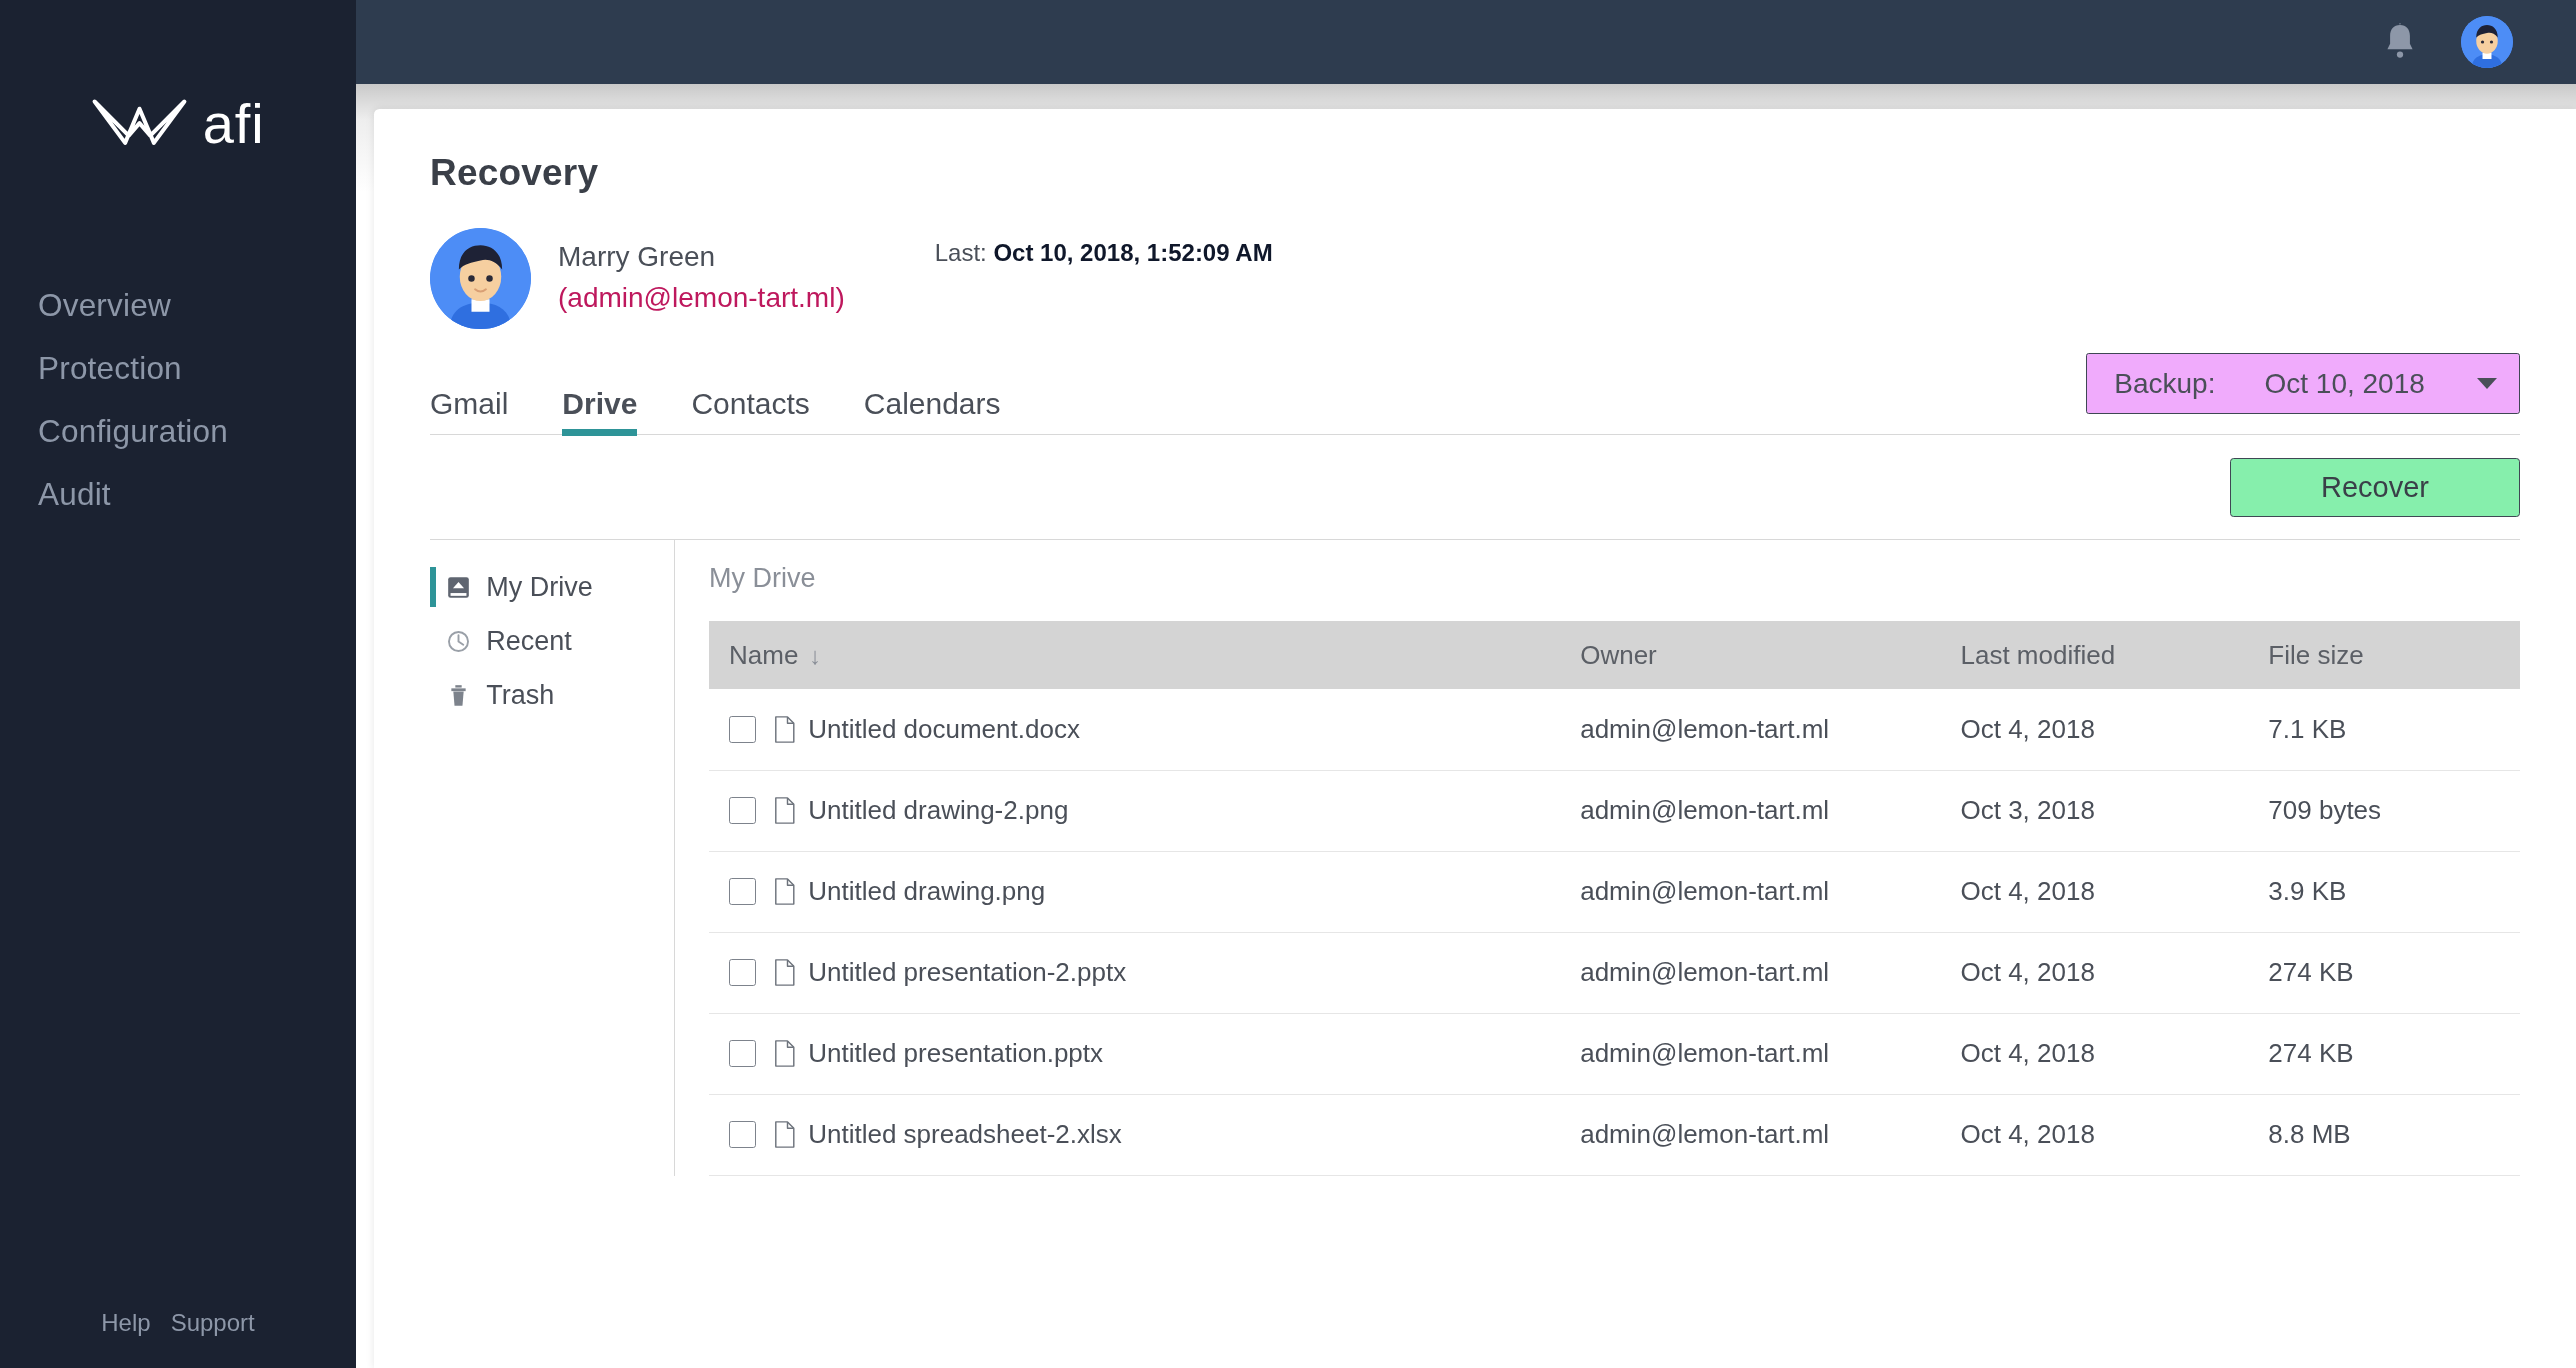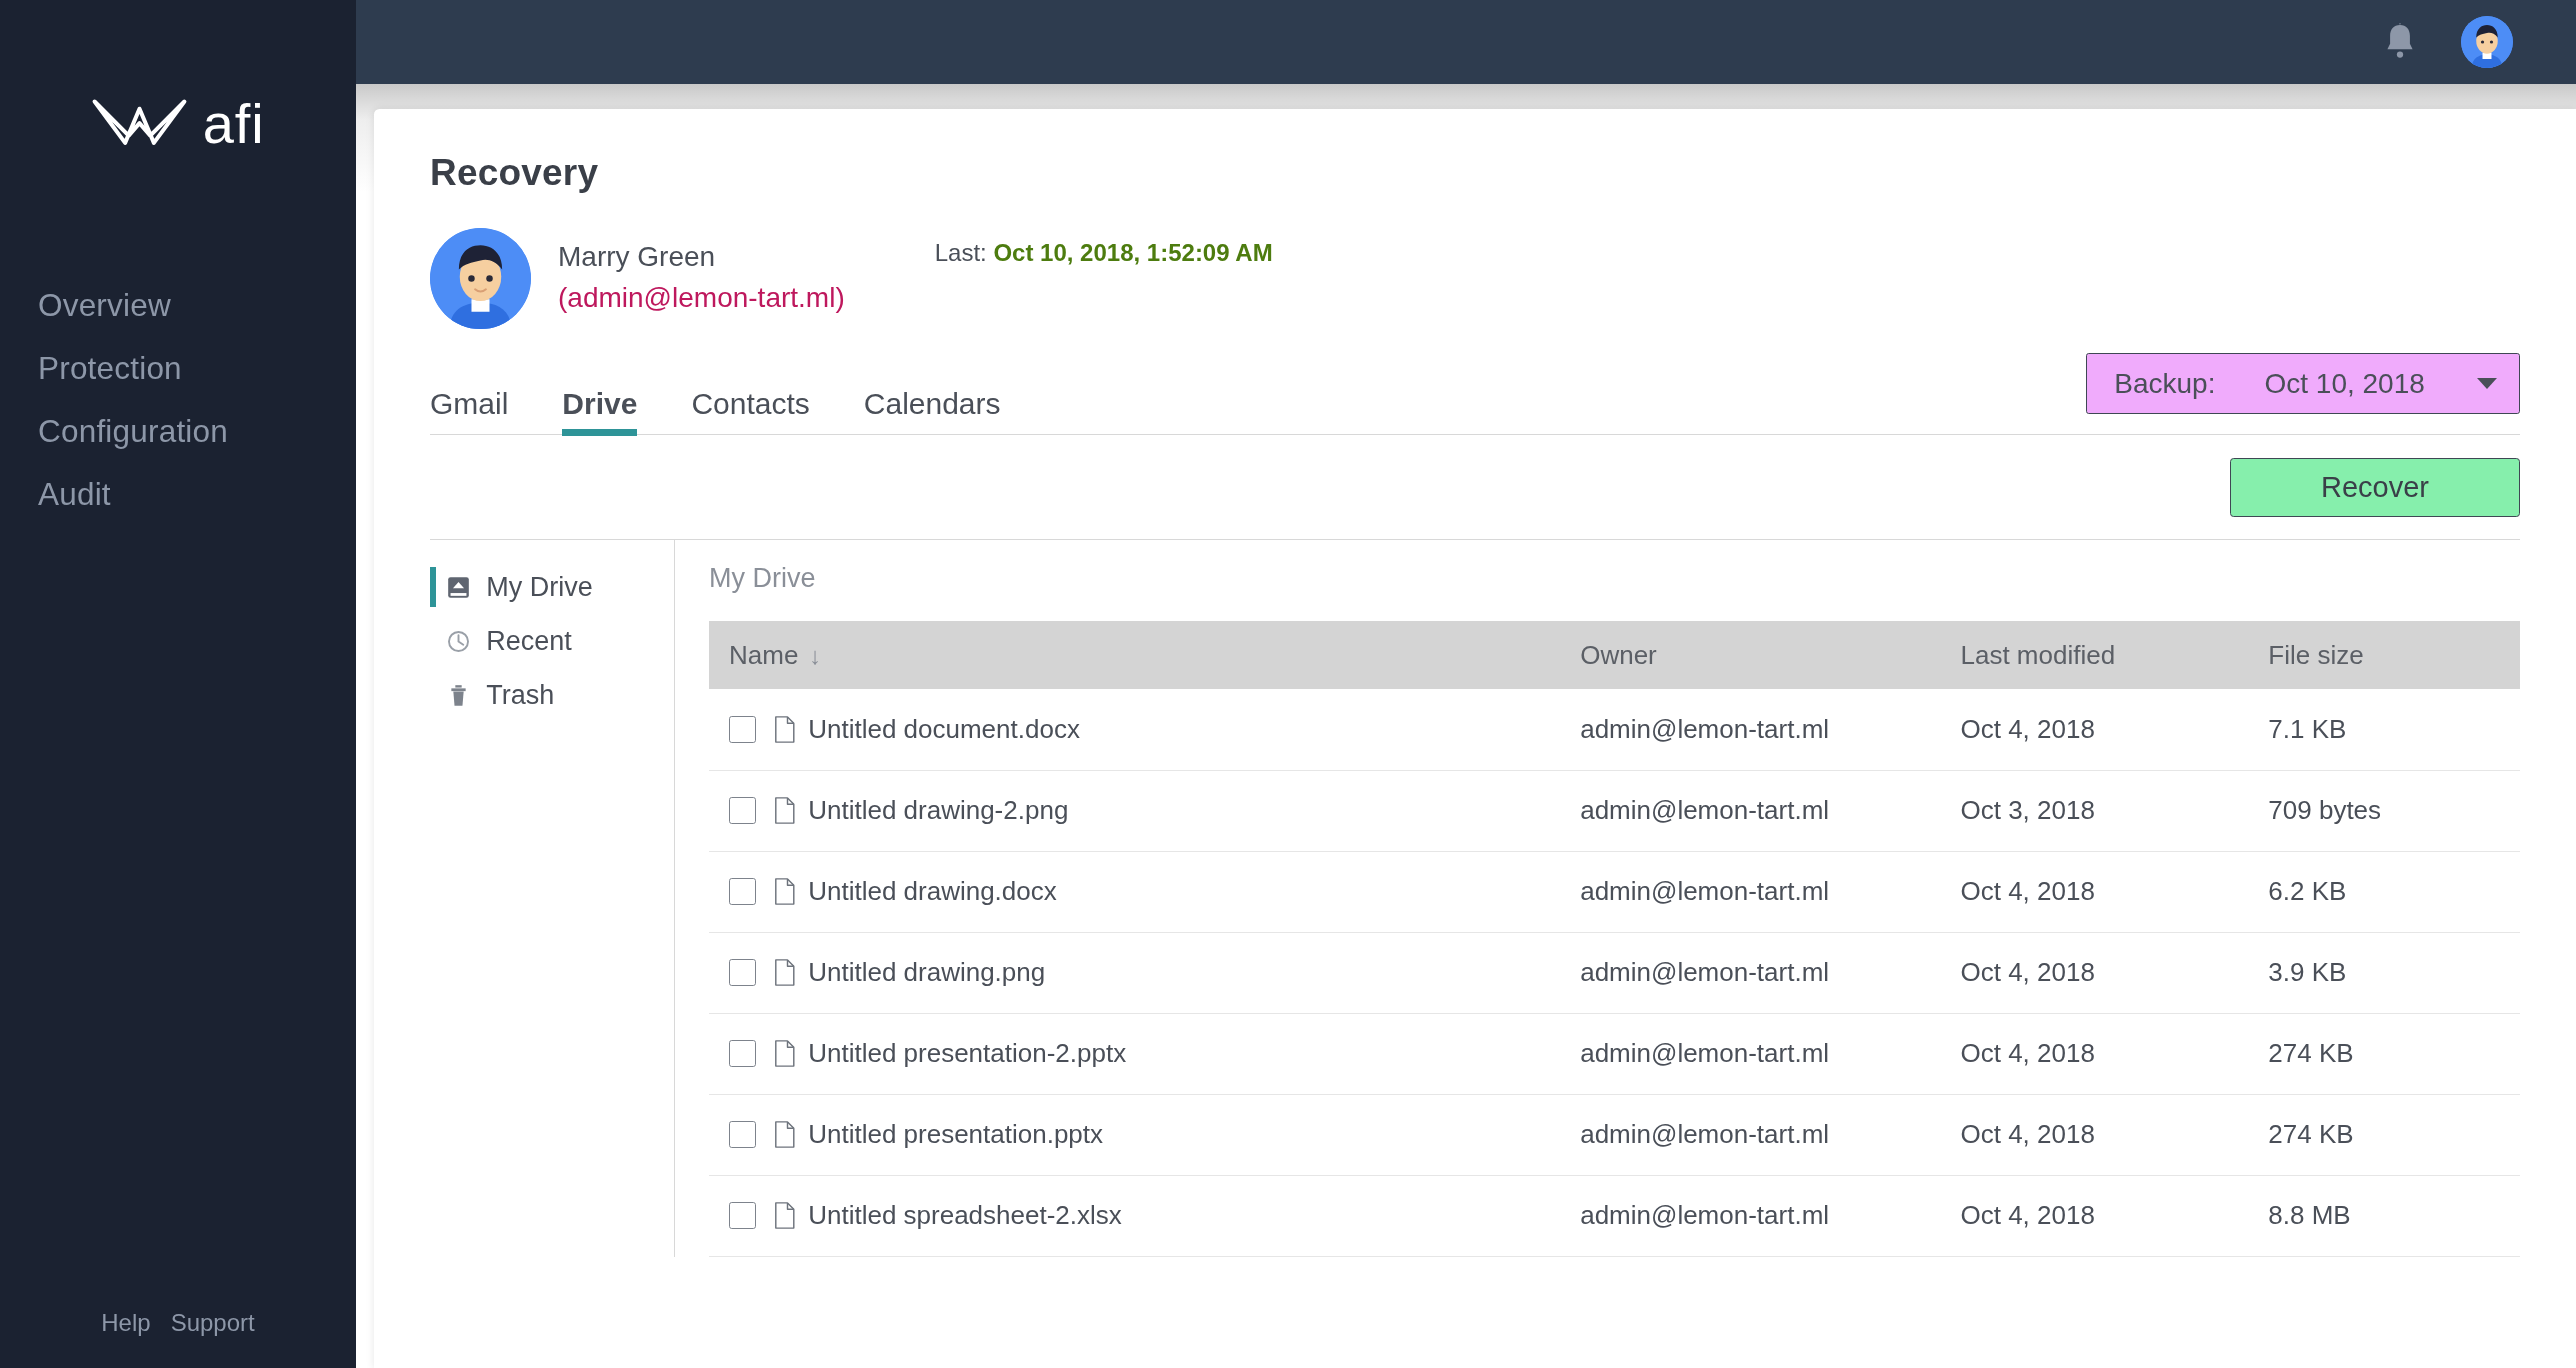--- a/index.html
+++ b/index.html
@@ -69,21 +69,21 @@
   .user-row { display: flex; align-items: flex-start; margin-top: 34px; }
   .avatar-big {
     width: 101px; height: 101px; border-radius: 50%;
     background: #4d8df6; overflow: hidden; flex: 0 0 101px;
   }
   .user-meta { margin-left: 27px; padding-top: 9px; }
   .user-name { font-size: 28px; color: #4a4f58; line-height: 1.45; }
   .user-mail { font-size: 28px; color: #be185d; line-height: 1.45; }
   .last-line { margin-left: 90px; padding-top: 10.8px; font-size: 24px; }
   .last-label { color: #4a4f58; font-weight: 400; }
-  .last-value { color: #4d7c0f; font-weight: 700; }
+  .last-value { color: #0f172a; font-weight: 700; }
 
   
   .tabs-row {
     margin-top: 38px; display: flex; align-items: flex-end;
     border-bottom: 1.8px solid #d8d8d8; position: relative; height: 68px;
   }
   .tab {
     font-size: 30px; color: #4a4f58; margin-right: 54px;
     padding-bottom: 12.6px; cursor: pointer; position: relative;
   }
@@ -343,35 +343,20 @@
                     <td>709 bytes</td>
                   </tr>
                   <tr>
                     <td>
                       <div class="namecell">
                         <span class="chk"></span>
                         <span class="file-icon"><svg viewBox="0 0 24 30" width="21.6" height="27">
                             <path d="M2 1 h13 l7 7 v21 h-20 z" fill="#ffffff" stroke="#6d737c" stroke-width="1.6" stroke-linejoin="round"></path>
                             <path d="M15 1 v7 h7" fill="none" stroke="#6d737c" stroke-width="1.6" stroke-linejoin="round"></path>
                           </svg></span>
-                        <span class="fname">Untitled drawing.docx</span>
-                      </div>
-                    </td>
-                    <td>admin@lemon-tart.ml</td>
-                    <td>Oct 4, 2018</td>
-                    <td>6.2 KB</td>
-                  </tr>
-                  <tr>
-                    <td>
-                      <div class="namecell">
-                        <span class="chk"></span>
-                        <span class="file-icon"><svg viewBox="0 0 24 30" width="21.6" height="27">
-                            <path d="M2 1 h13 l7 7 v21 h-20 z" fill="#ffffff" stroke="#6d737c" stroke-width="1.6" stroke-linejoin="round"></path>
-                            <path d="M15 1 v7 h7" fill="none" stroke="#6d737c" stroke-width="1.6" stroke-linejoin="round"></path>
-                          </svg></span>
                         <span class="fname">Untitled drawing.png</span>
                       </div>
                     </td>
                     <td>admin@lemon-tart.ml</td>
                     <td>Oct 4, 2018</td>
                     <td>3.9 KB</td>
                   </tr>
                   <tr>
                     <td>
                       <div class="namecell">

